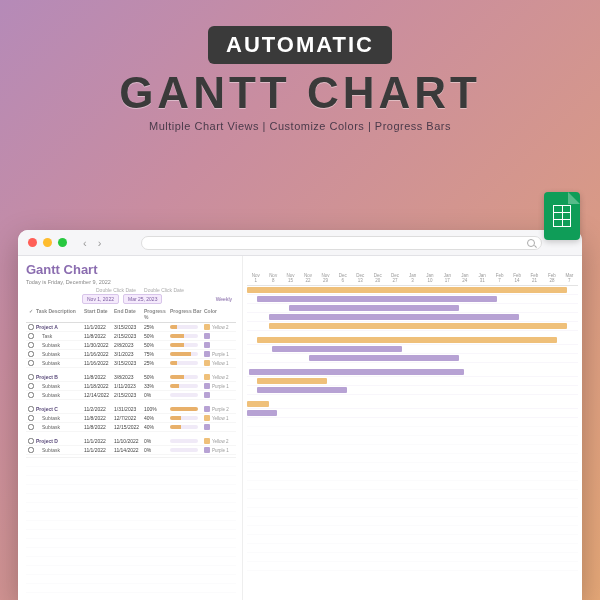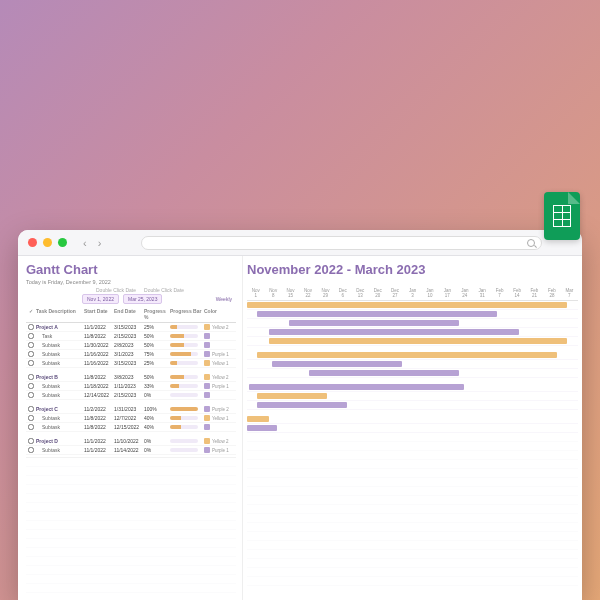--- a/index.html
+++ b/index.html
@@ -64,20 +64,25 @@
   .gantt-row { height:9px; position:relative; border-bottom:1px solid #f8f6fb; }
   .gbar { position:absolute; top:1px; height:6px; border-radius:1px; }
   .gbar.yellow { background:#efc07a; }
   .gbar.purple { background:#b7a2d4; }
   .gantt-spacer { height:160px; background: repeating-linear-gradient(#fff, #fff 8px, #fbfbfc 8px, #fbfbfc 9px); }
 </style>
 </head>
 <body>
 
 <div class="outer">
+  <div class="hero">
+    <div class="hero-automatic">AUTOMATIC</div>
+    <div class="hero-title">GANTT CHART</div>
+    <div class="hero-sub">Multiple Chart Views | Customize Colors | Progress Bars</div>
+  </div>
 
   <div class="sheets-icon">
     <div class="sheets-grid">
         <div></div>
         <div></div>
         <div></div>
         <div></div>
         <div></div>
         <div></div>
       </div>
@@ -354,21 +359,20 @@
                   <span class="swatch purple"></span>
                   <span class="swatchtext">Purple 1</span>
                 </span>
               </div>
             </div>
           </div>
         <div class="spacer-rows"></div>
       </div>
 
       <div class="right">
-        <div class="range-title">November 2022 - March 2023</div>
         <div class="timeline-head" id="timeline-head">
             <div>Nov<br>1</div>
             <div>Nov<br>8</div>
             <div>Nov<br>15</div>
             <div>Nov<br>22</div>
             <div>Nov<br>29</div>
             <div>Dec<br>6</div>
             <div>Dec<br>13</div>
             <div>Dec<br>20</div>
             <div>Dec<br>27</div>

